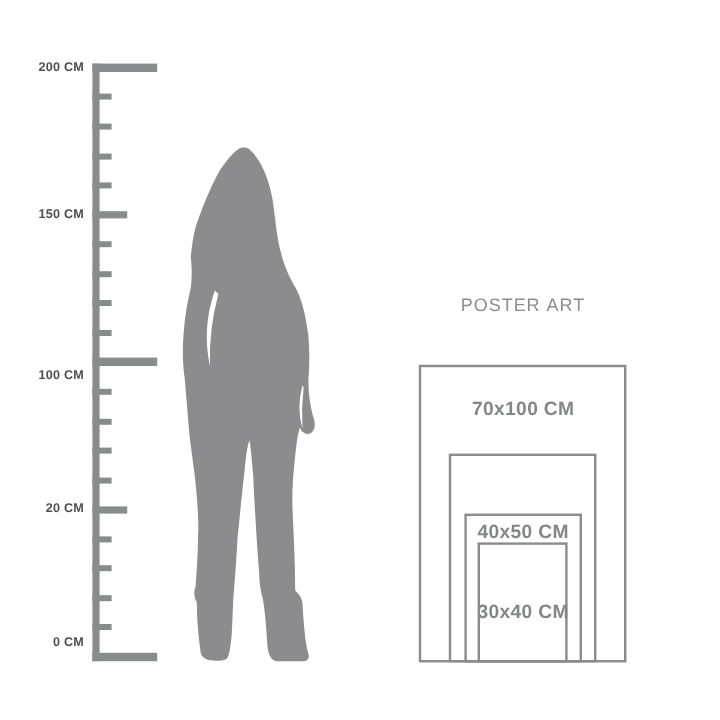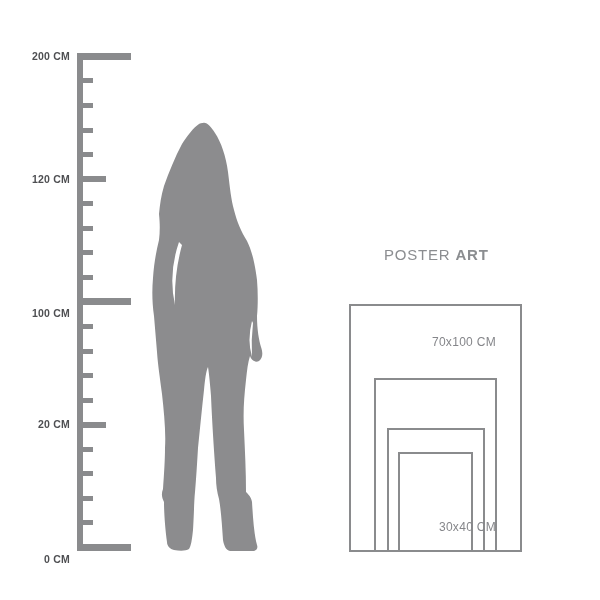--- a/index.html
+++ b/index.html
@@ -20,26 +20,26 @@
                  text-align:right; font-size:10.5px; font-weight:bold;
                  line-height:15px; letter-spacing:0.2px;
                  color:var(--c-ruler_label,#4e4f52); }
   
   .silhouette { position:absolute; left:0; top:0; }
   .silhouette-path { fill:var(--c-silhouette,#8c8c8e); }
   .silhouette-gap  { fill:var(--c-bg,#ffffff); }
   
   .heading { position:absolute; left:384px; top:246px; font-size:15px;
              letter-spacing:0.8px; color:var(--c-heading,#8b8d90); white-space:nowrap; }
-  .heading .bold { font-weight:bold;text-align:center; }
+  .heading .bold { font-weight:normal;text-align:center; }
   
   .poster { position:absolute; box-sizing:border-box; background:transparent;
             border:2px solid var(--c-poster_border,#8a8b8d); }
   .poster-label { position:absolute; left:376px; width:120px; height:14px;
-                  text-align:right; font-size:12px; font-weight:normal;
+                  text-align:center; font-size:16px; font-weight:bold;
                   letter-spacing:0.3px; line-height:14px;
                   color:var(--c-poster_label,#85868a); white-space:nowrap; }
 </style>
 </head>
 <body>
 
 <div id="canvas">
 
   <div>
     <div class="ruler-bar"></div>
@@ -62,24 +62,24 @@
     <div class="tick minor" style="top:324px"></div>
     <div class="tick minor" style="top:349px"></div>
     <div class="tick minor" style="top:373px"></div>
     <div class="tick minor" style="top:398px"></div>
     <div class="tick minor" style="top:447px"></div>
     <div class="tick minor" style="top:471px"></div>
     <div class="tick minor" style="top:496px"></div>
     <div class="tick minor" style="top:520px"></div>
 
     <div class="ruler-label" style="top:49px">200 CM</div>
-    <div class="ruler-label" style="top:172px">120 CM</div>
+    <div class="ruler-label" style="top:172px">150 CM</div>
     <div class="ruler-label" style="top:306px">100 CM</div>
     <div class="ruler-label" style="top:417px">20 CM</div>
-    <div class="ruler-label" style="top:552px">0 CM</div>
+    <div class="ruler-label" style="top:528px">0 CM</div>
   </div>
 
   <svg class="silhouette" width="600" height="600" viewBox="0 0 600 600" aria-hidden="true">
     <path class="silhouette-path" d="
       M203,123
       C207,122 211,127 215,133
       C221,142 226,156 228,172
       C230,188 231,199 234,210
       C237,222 241,231 247,241
       C252,251 255,264 257,280
@@ -128,15 +128,16 @@
   <div class="heading">
     <span>POSTER</span><span>&nbsp;</span><span class="bold">ART</span>
   </div>
 
   <div class="poster" style="left:349px; top:304px; width:173px; height:248px"></div>
   <div class="poster" style="left:374px; top:378px; width:123px; height:174px"></div>
   <div class="poster" style="left:387px; top:428px; width:98px; height:124px"></div>
   <div class="poster" style="left:398px; top:452px; width:75px; height:100px"></div>
 
   <div class="poster-label" style="top:335px">70x100 CM</div>
-  <div class="poster-label" style="top:520px">30x40 CM</div>
+  <div class="poster-label" style="top:437px">40x50 CM</div>
+  <div class="poster-label" style="top:504px">30x40 CM</div>
 
 </div>
 
 </body></html>

